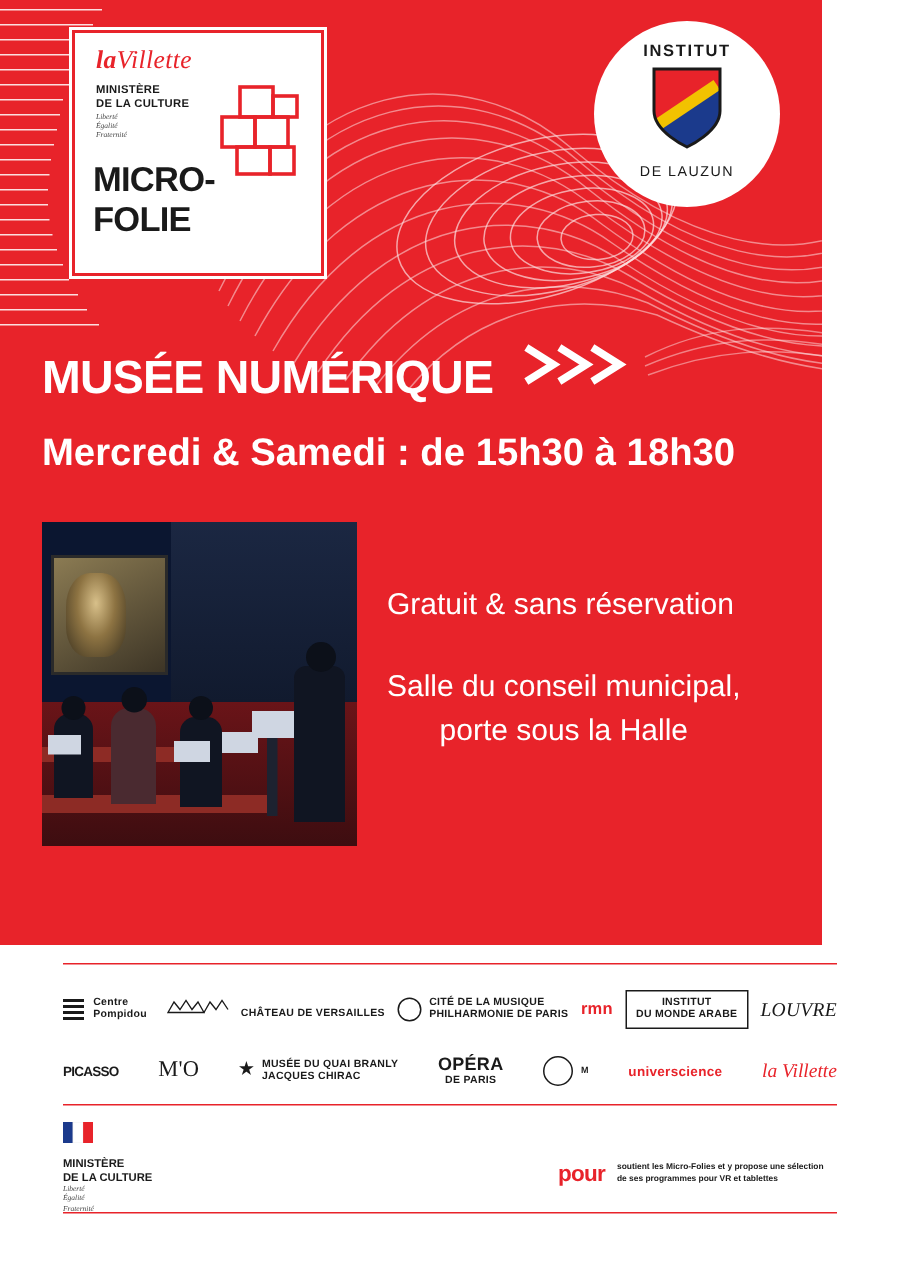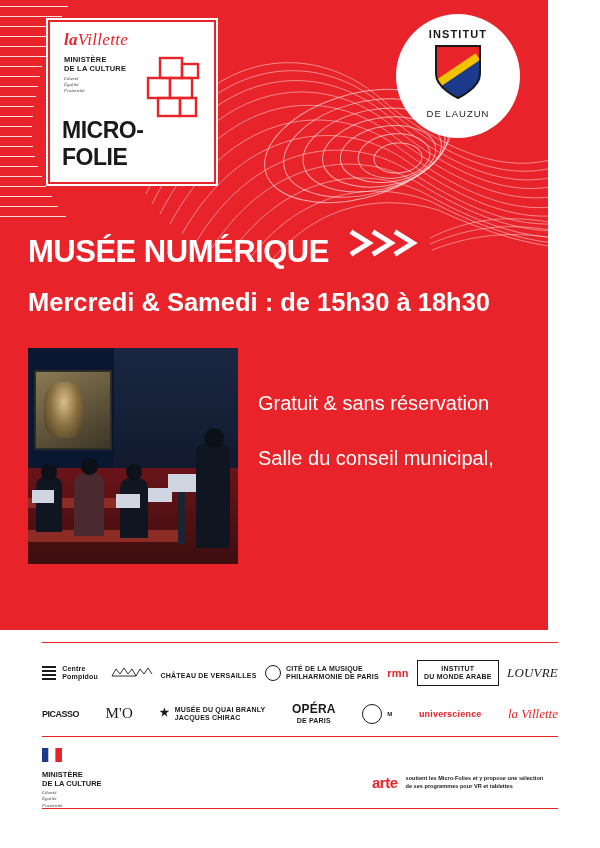--- a/index.html
+++ b/index.html
@@ -83,21 +83,21 @@
   .min-block .dev {
     font-family: "Liberation Serif", serif;
     font-size: 5px;
     color: #444;
     line-height: 1.25;
     margin-top: 2px;
     font-style: italic;
   }
   .mf-title {
     margin-left: 4px;
-    margin-top: 23px;
+    margin-top: 12px;
     font-size: 23px;
     font-weight: bold;
     color: #1a1a1a;
     letter-spacing: -0.5px;
   }
   .mf-city {
     margin-left: 4px;
     margin-top: 8px;
     font-size: 17px;
     font-weight: bold;
@@ -508,20 +508,21 @@
       <div class="person" style="left:92px; top:130px; width:28px; height:60px; border-radius:10px 10px 0 0;"></div>
       <div class="head" style="left:98px; top:116px; width:16px; height:16px;"></div>
       <div class="tablet" style="left:88px; top:146px; width:24px; height:14px;"></div>
 
       <div class="tablet" style="left:120px; top:140px; width:24px; height:14px;"></div>
     </div>
 
     <div class="info-1">Gratuit &amp; sans réservation</div>
     <div class="info-2">
       <span>Salle du conseil municipal,</span>
+      <span class="l2">porte sous la Halle</span>
     </div>
   </div>
 
   <div class="footer">
     <div class="rule r1"></div>
     <div class="rule r2"></div>
     <div class="rule r3"></div>
 
     <div class="partner-row row2">
       <div class="plogo" style="font-size:9px; letter-spacing:-0.5px;">
@@ -609,20 +610,20 @@
         <div>DE LA CULTURE</div>
       </div>
       <div class="dev">
         <div>Liberté</div>
         <div>Égalité</div>
         <div>Fraternité</div>
       </div>
     </div>
 
     <div class="arte-block">
-      <div class="arte-logo">arte</div>
+      <div class="arte-logo">pour</div>
       <div class="arte-text">
         <div>soutient les Micro-Folies et y propose une sélection</div>
         <div>de ses programmes pour VR et tablettes</div>
       </div>
     </div>
   </div>
 </div>
 
 </body></html>

